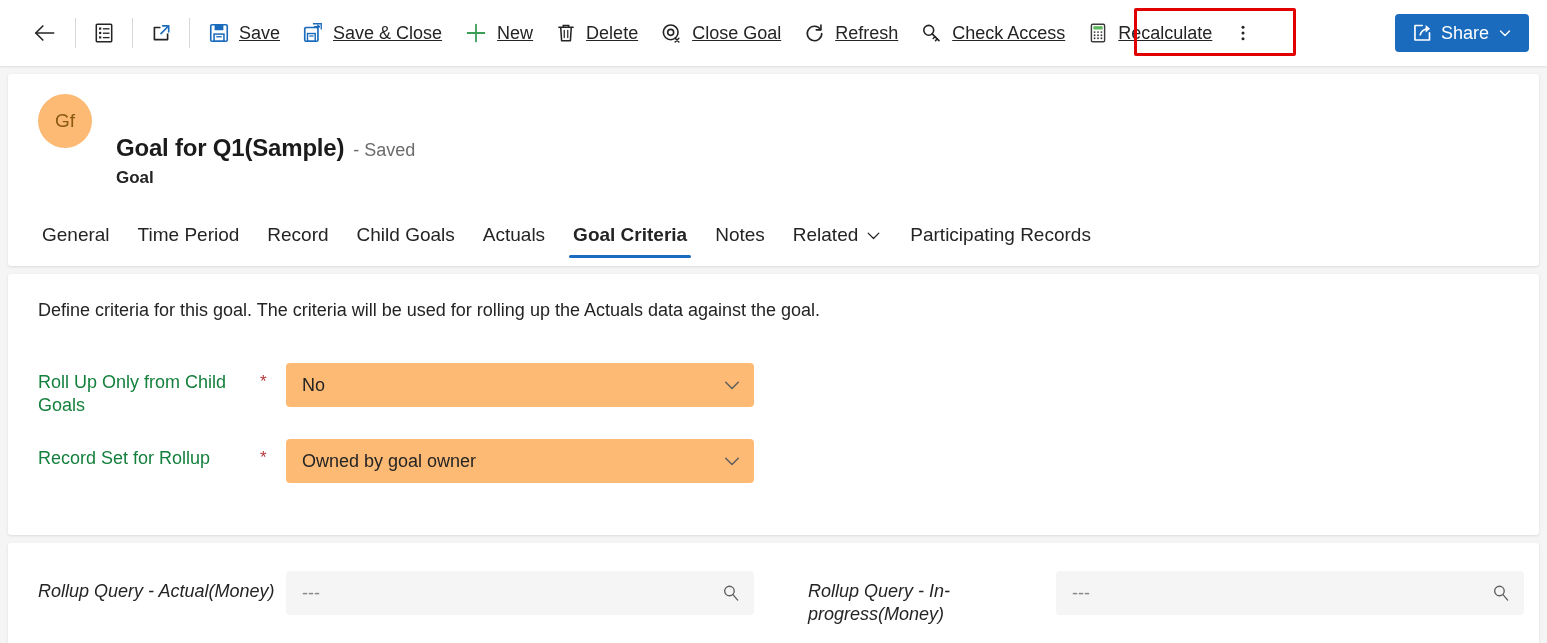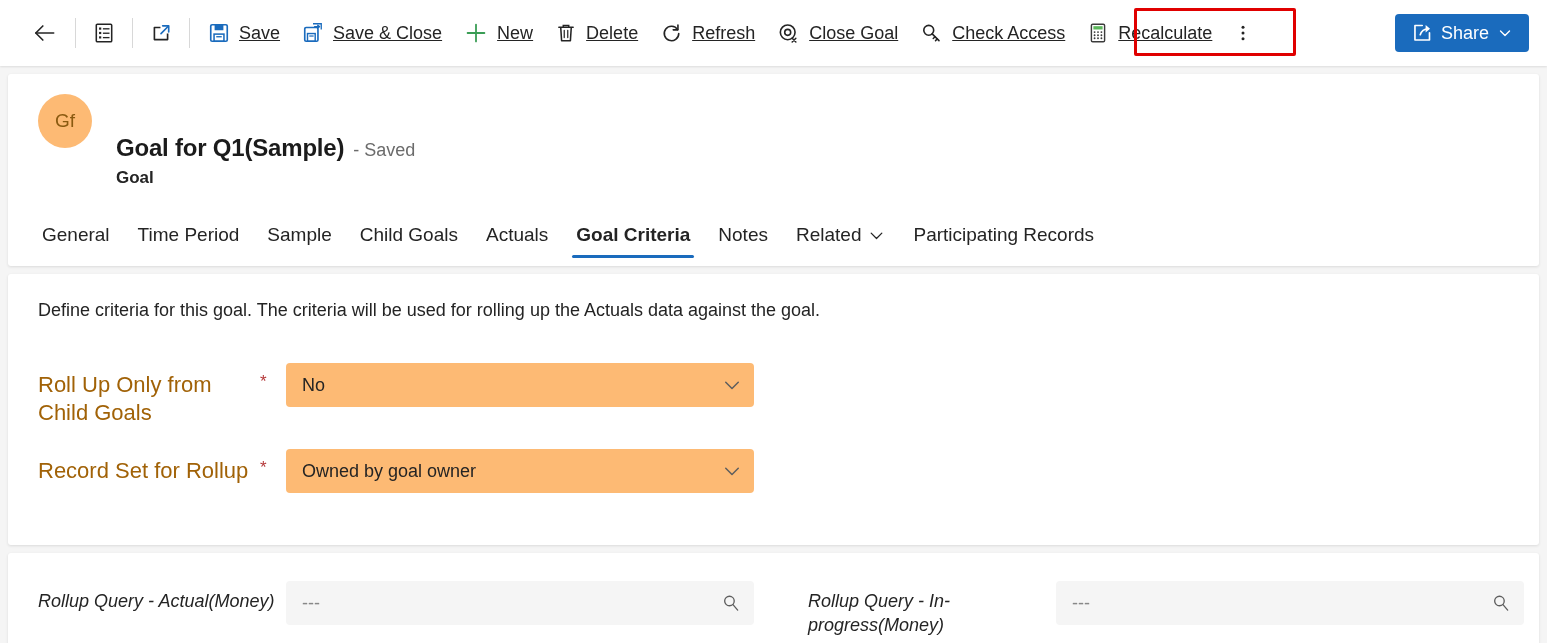--- a/index.html
+++ b/index.html
@@ -149,22 +149,22 @@
     color: #242424;
     margin: 0 0 42px 0;
   }
   .field-row {
     display: flex;
     align-items: flex-start;
     margin-bottom: 22px;
   }
   .field-label {
     width: 222px;
-    font-size: 22px;
-    color: #a16207;
+    font-size: 18px;
+    color: #15803d;
     line-height: 1.28;
     padding-top: 8px;
     flex: none;
   }
   .req {
     width: 26px;
     flex: none;
     color: #b5383a;
     font-size: 17px;
     padding-top: 9px;
@@ -317,36 +317,36 @@
           <path d="M5.2 4.8 6 17h8l.8-12.2" fill="none" stroke="#242424" stroke-width="1.4" stroke-linejoin="round"></path>
           <path d="M8.4 7.6v6.6M11.6 7.6v6.6" stroke="#242424" stroke-width="1.1" stroke-linecap="round"></path>
         </svg>
     </span>
     <span>Delete</span>
   </button>
 
   <button class="cb-btn">
     <span class="ico">
       <svg width="23" height="23" viewBox="0 0 20 20">
-          <path d="M15.3 6.6A6.3 6.3 0 1 0 16.3 10" fill="none" stroke="#242424" stroke-width="1.4" stroke-linecap="round"></path>
-          <path d="M15.6 2.6v4.2h-4.1" fill="none" stroke="#242424" stroke-width="1.4" stroke-linecap="round" stroke-linejoin="round"></path>
-        </svg>
-    </span>
-    <span>Refresh</span>
-  </button>
-
-  <button class="cb-btn">
-    <span class="ico">
-      <svg width="23" height="23" viewBox="0 0 20 20">
           <circle cx="9.3" cy="9" r="6.4" fill="none" stroke="#242424" stroke-width="1.4"></circle>
           <circle cx="9.3" cy="9" r="2.6" fill="none" stroke="#242424" stroke-width="1.4"></circle>
           <path d="M13.2 14.2l3.2 3.2M16.4 14.2l-3.2 3.2" stroke="#242424" stroke-width="1.3" stroke-linecap="round"></path>
         </svg>
     </span>
     <span>Close Goal</span>
+  </button>
+
+  <button class="cb-btn">
+    <span class="ico">
+      <svg width="23" height="23" viewBox="0 0 20 20">
+          <path d="M15.3 6.6A6.3 6.3 0 1 0 16.3 10" fill="none" stroke="#242424" stroke-width="1.4" stroke-linecap="round"></path>
+          <path d="M15.6 2.6v4.2h-4.1" fill="none" stroke="#242424" stroke-width="1.4" stroke-linecap="round" stroke-linejoin="round"></path>
+        </svg>
+    </span>
+    <span>Refresh</span>
   </button>
 
   <button class="cb-btn">
     <span class="ico">
       <svg width="23" height="23" viewBox="0 0 20 20">
           <circle cx="7.6" cy="7.2" r="4.3" fill="none" stroke="#242424" stroke-width="1.4"></circle>
           <path d="M10.6 10.3 16.5 16.2" stroke="#242424" stroke-width="1.4" stroke-linecap="round"></path>
           <path d="M13.1 12.8l-1.6 1.6M15 14.7l-1.5 1.5" stroke="#242424" stroke-width="1.3" stroke-linecap="round"></path>
         </svg>
     </span>
@@ -420,21 +420,21 @@
   </div>
 
   <div class="tabs">
     <button class="tab">
       <span>General</span>
     </button>
     <button class="tab">
       <span>Time Period</span>
     </button>
     <button class="tab">
-      <span>Sample</span>
+      <span>Record</span>
     </button>
     <button class="tab">
       <span>Child Goals</span>
     </button>
     <button class="tab">
       <span>Actuals</span>
     </button>
     <button class="tab active">
       <span>Goal Criteria</span>
     </button>

